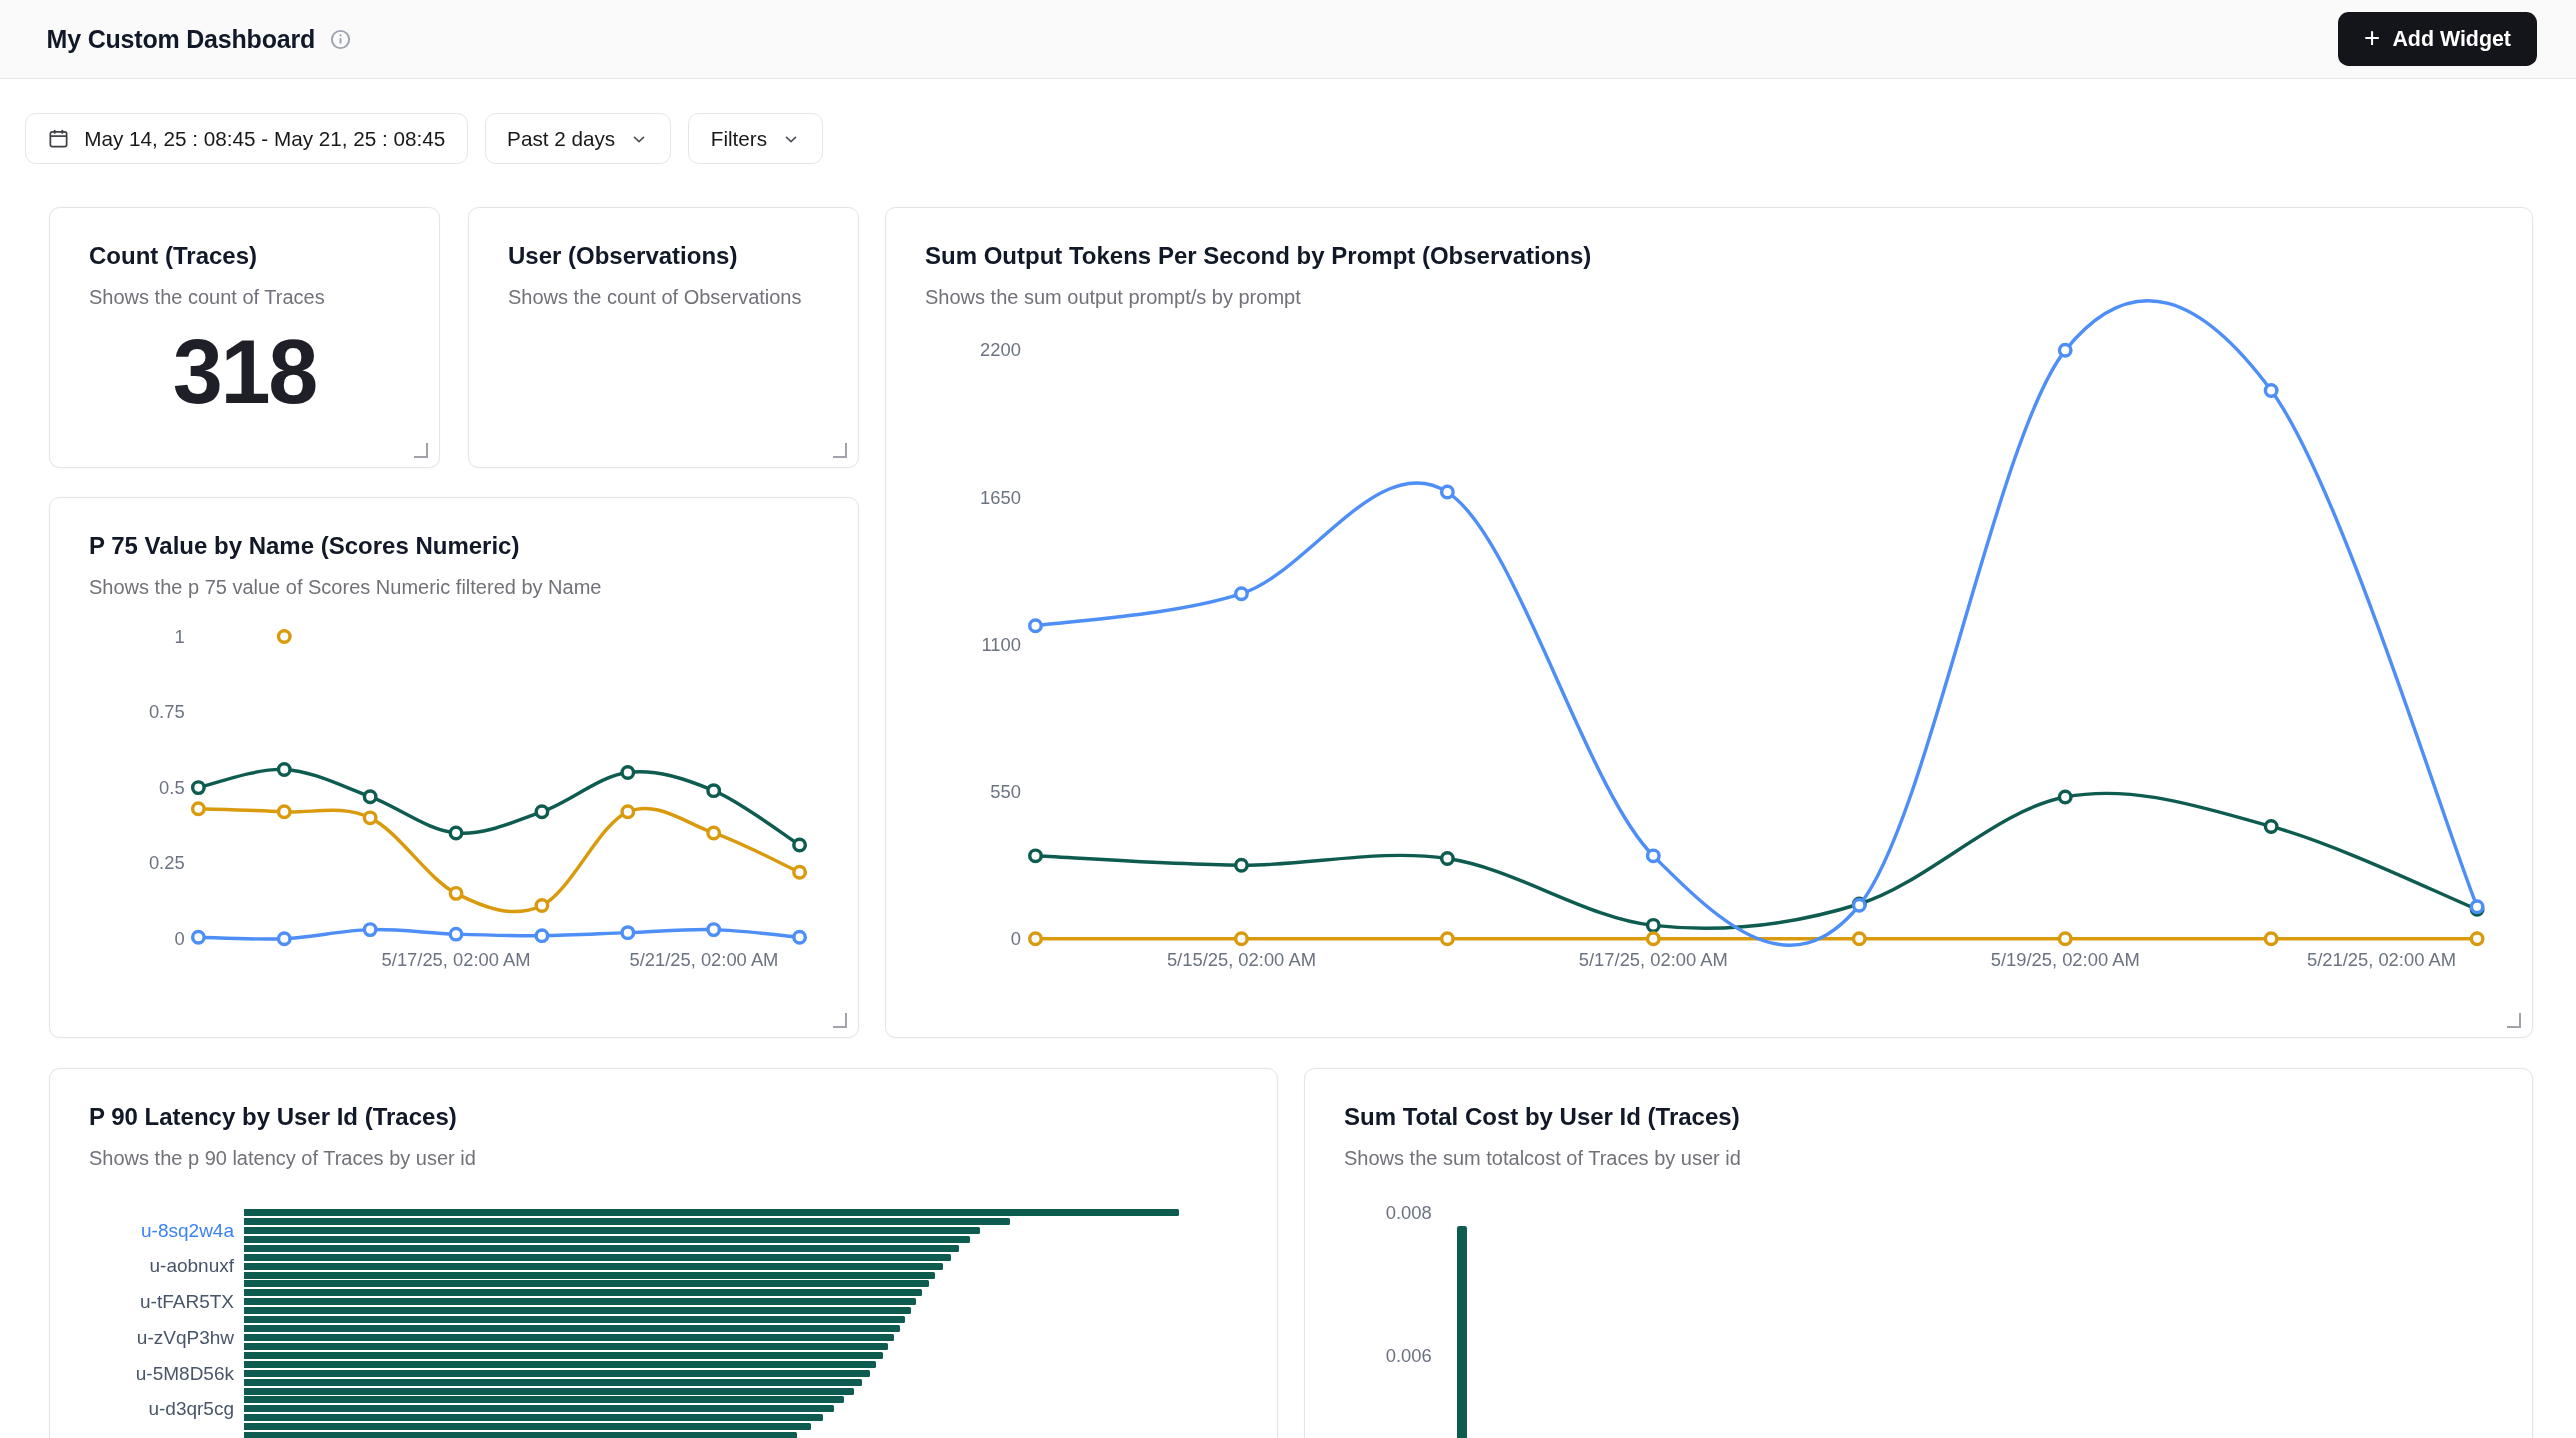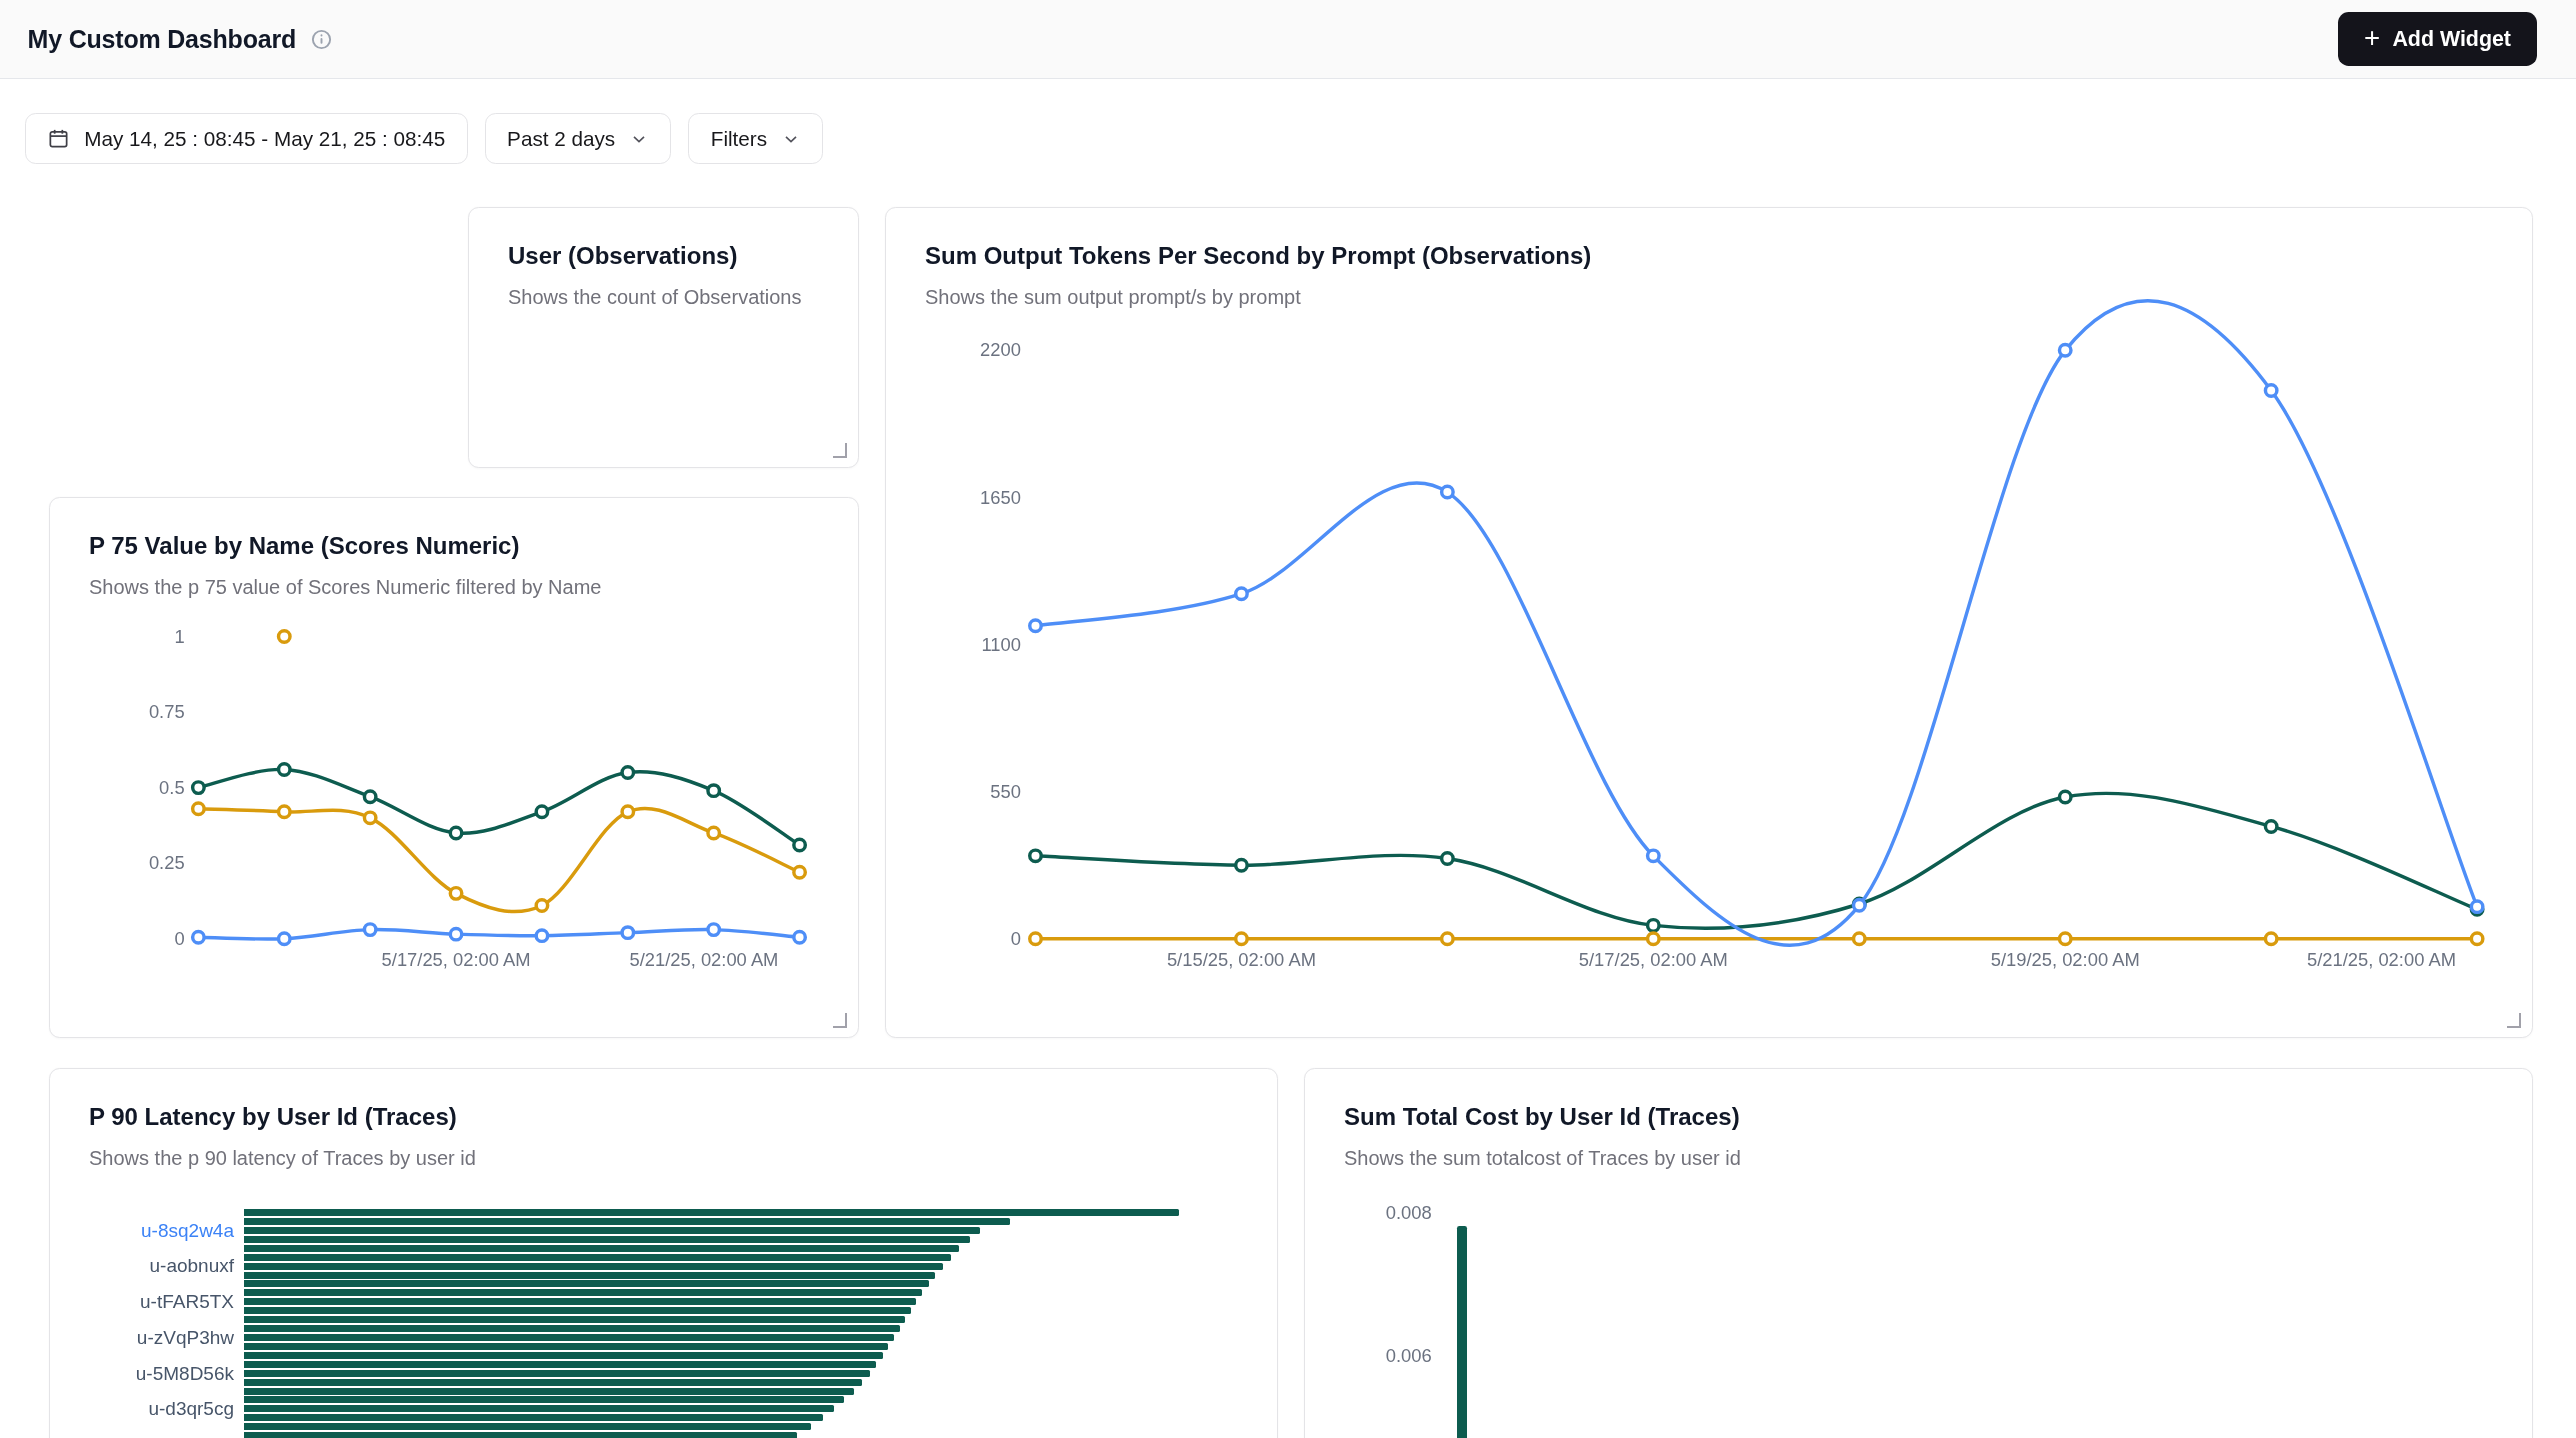--- a/index.html
+++ b/index.html
@@ -4,21 +4,21 @@
 <style>
   * { margin:0; padding:0; box-sizing:border-box; }
   html,body { width:2576px; height:1439px; }
   body { font-family:"Liberation Sans", sans-serif; background:#ffffff; color:#18181b; overflow:hidden; }
   .page { position:relative; width:2576px; height:1439px; overflow:hidden; background:#ffffff; }
 
   
   .hdr { position:absolute; left:0; top:0; width:2576px; height:79px; background:#fafafa;
          border-bottom:1.5px solid #e5e7eb; display:flex; align-items:center; justify-content:space-between;
          padding:0 39px 0 27.6px; }
-  .hdr-left { display:flex; align-items:center; gap:13.8px; }
+  .hdr-left { display:flex; align-items:center; gap:13.8px;margin-left:19px; }
   .hdr h1 { font-size:25px; font-weight:700; color:#111827; letter-spacing:-0.2px; }
   .info-ic { width:23px; height:23px; display:inline-flex; cursor:pointer; }
   .add-btn { display:flex; align-items:center; gap:12.2px; background:#14141b; color:#fff; border:none;
              border-radius:10.7px; height:54px; padding:0 26px; font-size:21.4px; font-weight:600;
              font-family:inherit; cursor:pointer; }
   .plus-ic { font-size:27.6px; font-weight:400; line-height:1; margin-top:-2.3px; }
 
   
   .toolbar { position:absolute; left:25px; top:113px; display:flex; gap:17px; }
   .ctrl { display:flex; align-items:center; gap:13.8px; height:51px; padding:0 21.4px; background:#fff;
@@ -89,20 +89,26 @@
     <button class="ctrl">
       <span>Filters</span>
       <span class="chev-ic">
         <svg width="20" height="20" viewBox="0 0 24 24" fill="none" stroke="#52525b" stroke-width="2">
           <path d="M6 9.5 L12 15 L18 9.5"></path>
         </svg>
       </span>
     </button>
   </div>
 
+  <section class="card" style="left:49px; top:207px; width:391px; height:261px;">
+    <h2>Count (Traces)</h2>
+    <p class="sub">Shows the count of Traces</p>
+    <div class="metric">318</div>
+    <div class="resize"></div>
+  </section>
 
   <section class="card" style="left:468px; top:207px; width:391px; height:261px;">
     <h2>User (Observations)</h2>
     <p class="sub">Shows the count of Observations</p>
     <div class="resize"></div>
   </section>
 
   <section class="card" style="left:885px; top:207px; width:1648px; height:831px;">
     <div class="chart" id="chart-tokens">
         <svg viewBox="0 0 2153 1086" width="1648" height="831">

